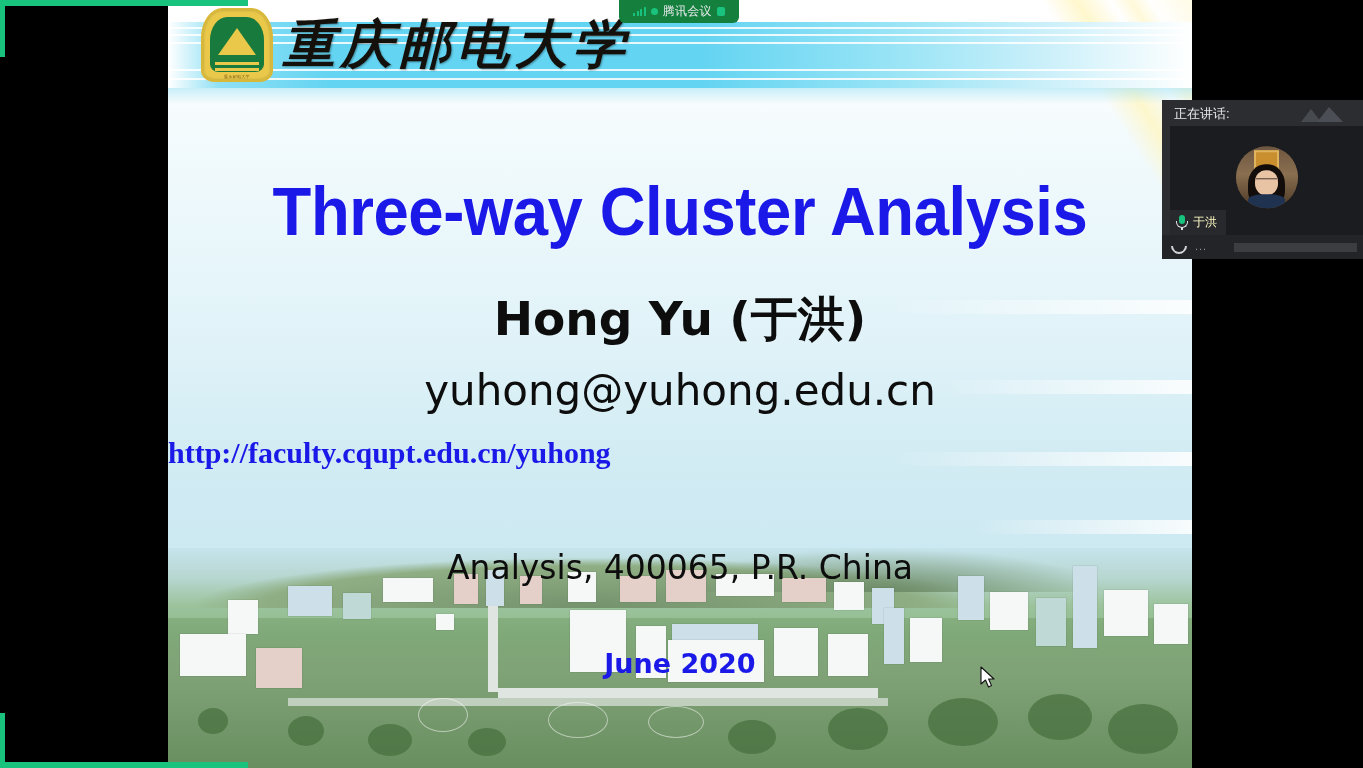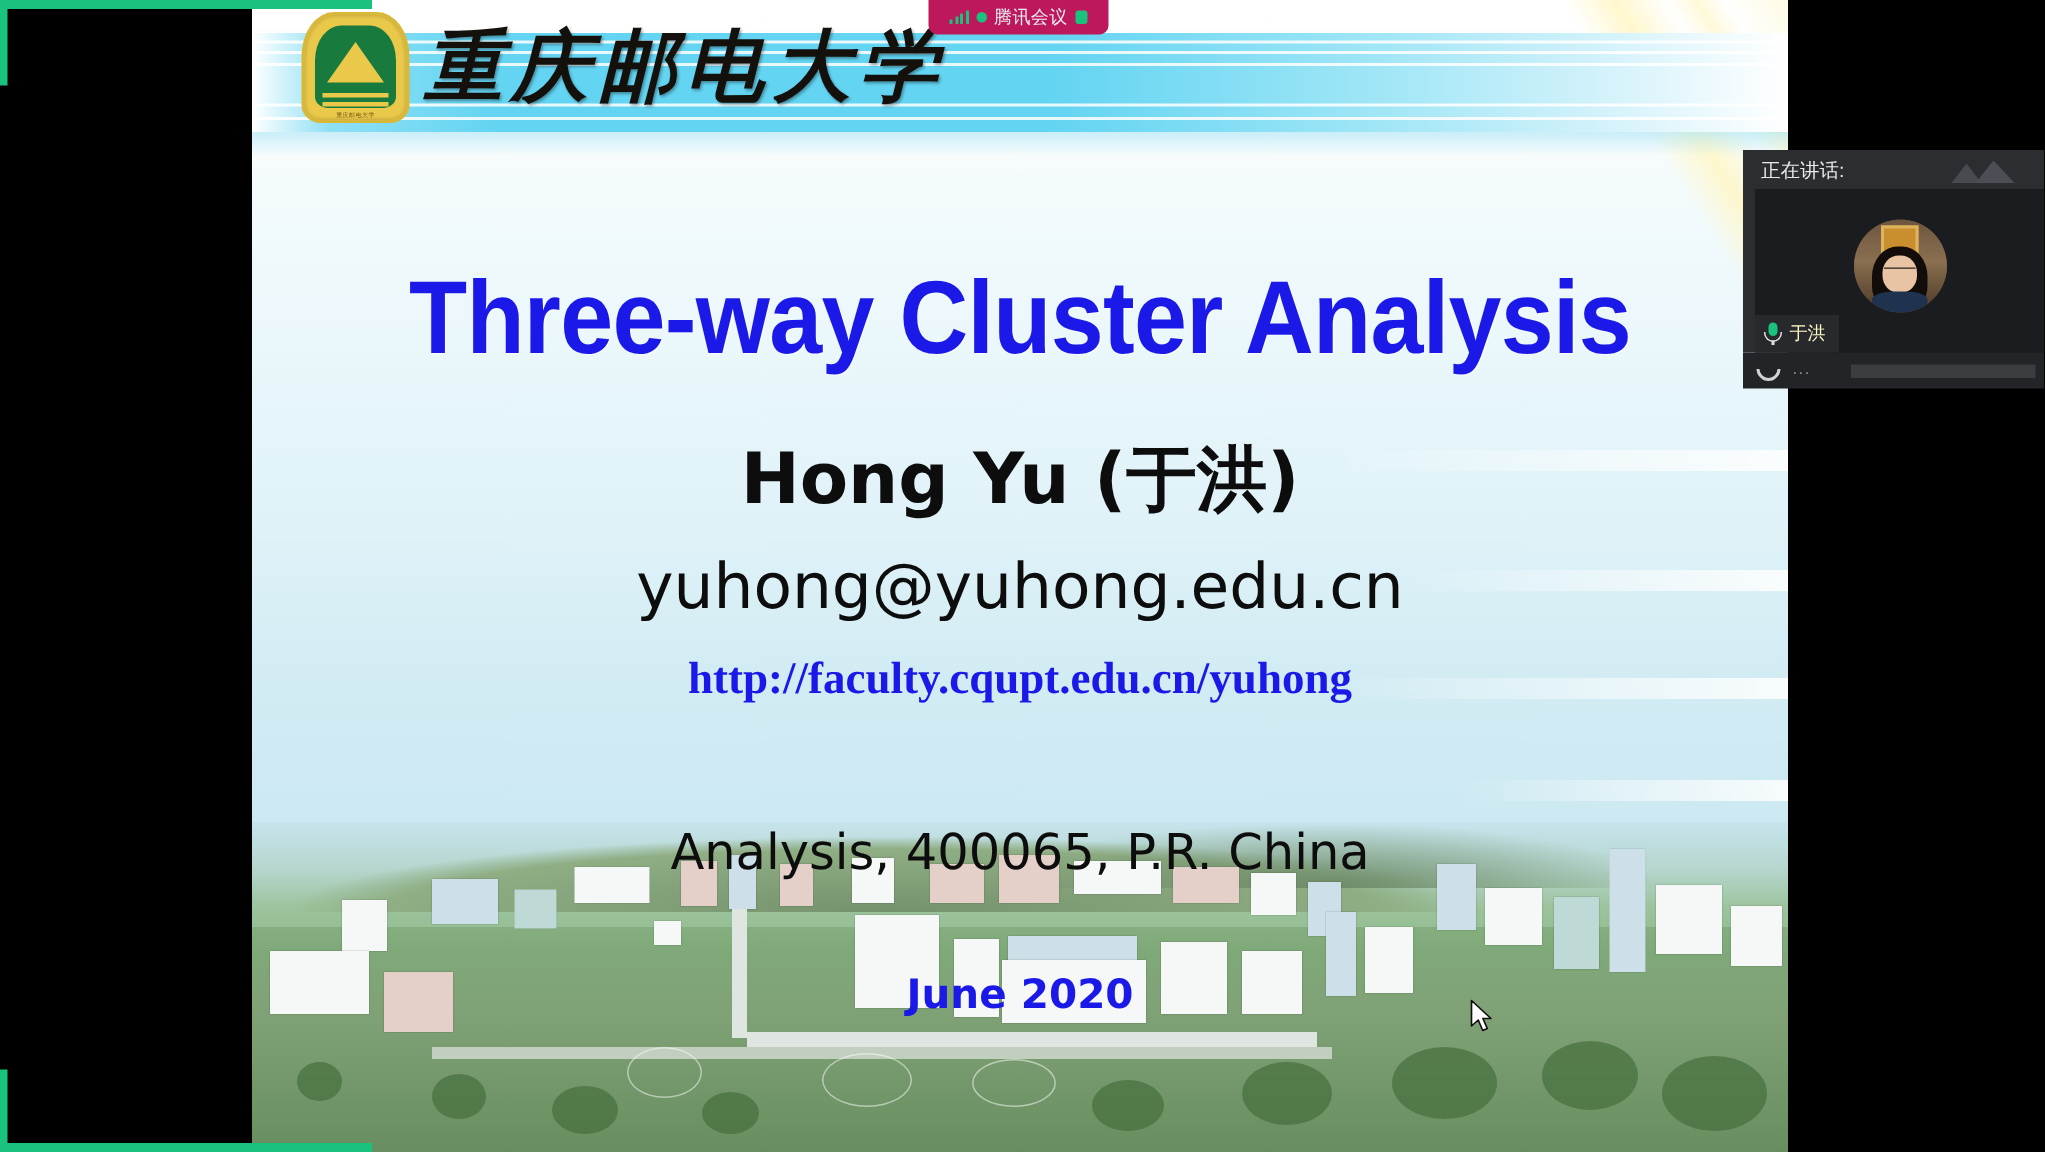--- a/index.html
+++ b/index.html
@@ -11,21 +11,21 @@
   
   .share-border{ position:absolute; background:#19c37d; z-index:40; }
   .sb-top   { left:0;  top:0;   width:248px; height:6px; }
   .sb-left-t{ left:0;  top:0;   width:5px;   height:57px; }
   .sb-left-b{ left:0;  top:713px; width:5px; height:55px; }
   .sb-bot   { left:0;  top:762px; width:248px; height:6px; }
 
   
   .meet-pill{
     position:absolute; left:619px; top:0; width:120px; height:23px;
-    background:#be185d; border-radius:0 0 6px 6px;
+    background:#15803d; border-radius:0 0 6px 6px;
     display:flex; align-items:center; justify-content:center; gap:5px;
     z-index:60;
   }
   .sig{ display:flex; align-items:flex-end; gap:1.5px; height:9px; }
   .sig i{ display:block; width:2px; background:#19c37d; border-radius:0.5px; }
   .sig i:nth-child(1){height:3px;} .sig i:nth-child(2){height:5px;}
   .sig i:nth-child(3){height:7px;} .sig i:nth-child(4){height:9px;}
   .dot-green{ width:7px; height:7px; border-radius:50%; background:#19c37d; }
   .meet-label{ color:#e8eaed; font-size:12px; letter-spacing:0.3px; white-space:nowrap; }
   .mic-mini{ width:8px; height:9px; background:#19c37d; border-radius:2px; position:relative; }
@@ -115,21 +115,21 @@
   }
   .slide-author{
     position:absolute; left:0; top:288px; width:100%; text-align:center;
     font-family:"DejaVu Sans", sans-serif; font-weight:bold; font-size:47px; color:#0d0d0d;
   }
   .slide-email{
     position:absolute; left:0; top:366px; width:100%; text-align:center;
     font-family:"DejaVu Sans", sans-serif; font-size:42px; color:#0d0d0d;
   }
   .slide-url{
-    position:absolute; left:0; top:436px; width:100%; text-align:center;
+    position:absolute; left:0; top:436px; width:100%; 
     font-family:"Liberation Serif", serif; font-weight:bold; font-size:30px; color:#1a19e8;
   }
   .slide-affil{
     position:absolute; left:0; top:548px; width:100%; text-align:center;
     font-family:"DejaVu Sans", sans-serif; font-size:33px; color:#0d0d0d; line-height:1.22;
   }
   .slide-date{
     position:absolute; left:0; top:648px; width:100%; text-align:center;
     font-family:"DejaVu Sans", sans-serif; font-weight:bold; font-size:27px; color:#1a19e8;
   }

